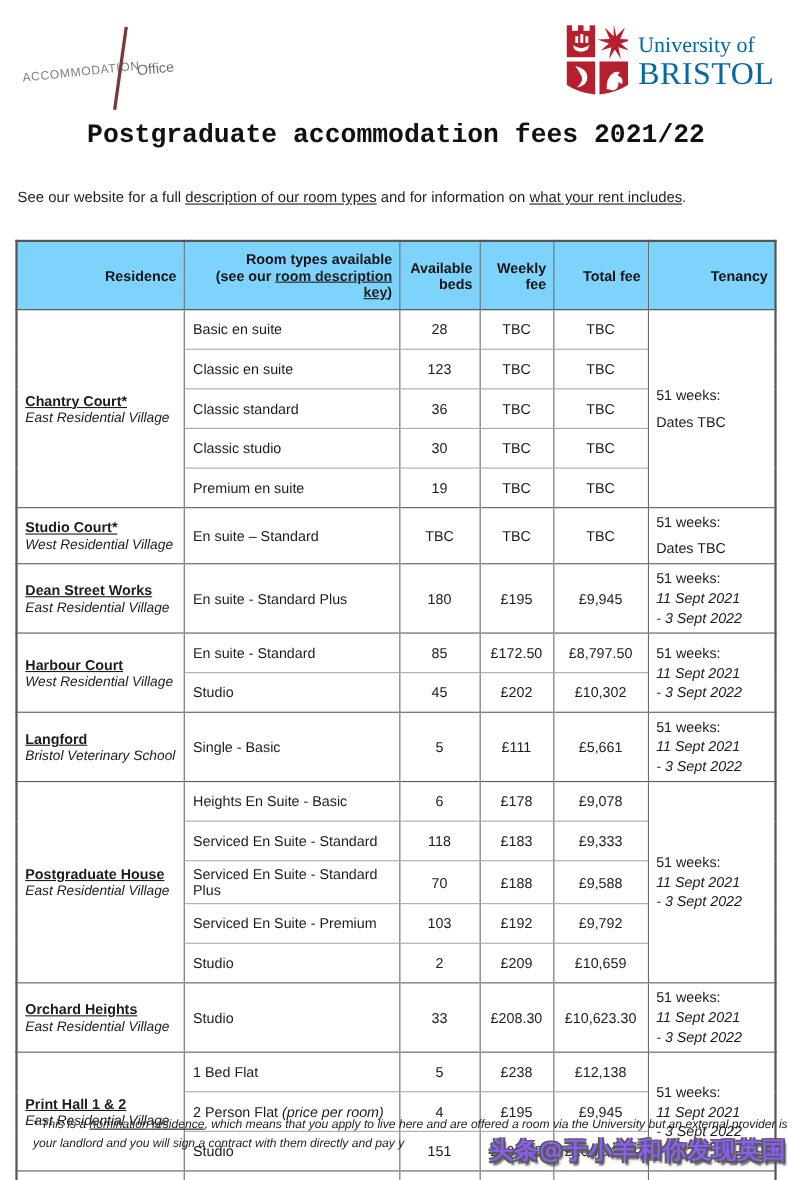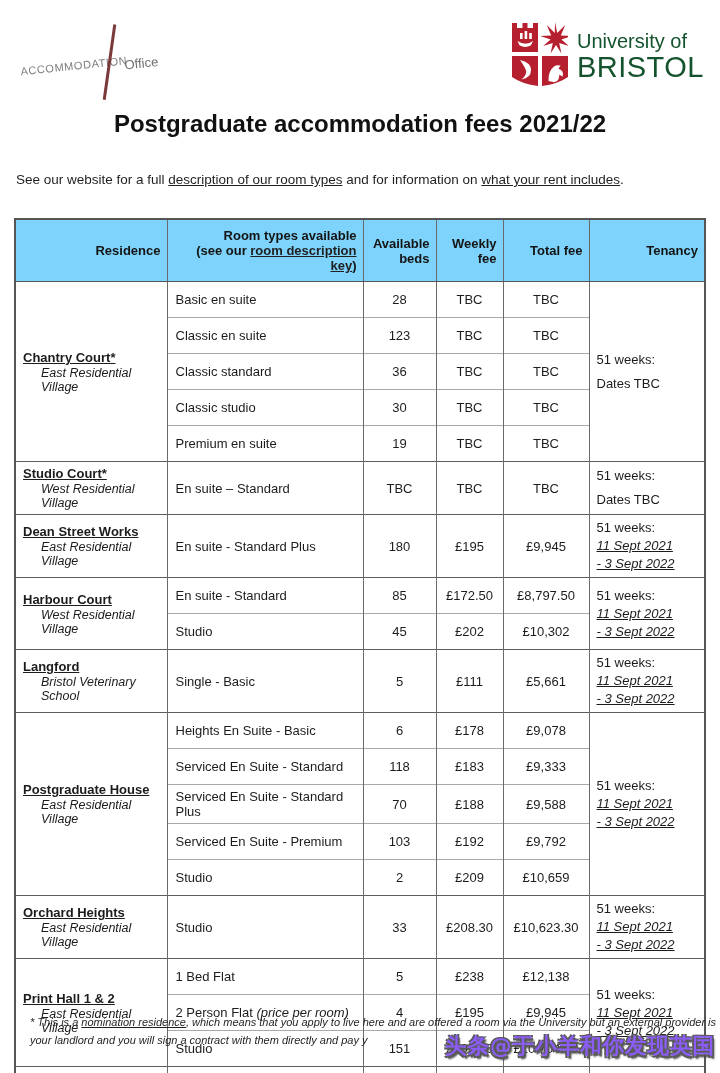--- a/index.html
+++ b/index.html
@@ -7,49 +7,49 @@
         font-family:"Liberation Sans",sans-serif;color:#1f1f1f;}
 
   
   .office-logo{position:absolute;left:20px;top:54px;transform:rotate(-6deg);white-space:nowrap;}
   .acc-text{font-size:11px;color:#7d7d7d;letter-spacing:.6px;}
   .office-slash{position:absolute;left:88px;top:-28px;width:2.5px;height:76px;background:#7a3a3a;
                 transform:rotate(14deg);display:block;}
   .office-text{font-size:13px;color:#6e6e6e;position:relative;top:5px;left:-3px;}
 
   .uni-logo{position:absolute;right:16px;top:22px;display:flex;align-items:center;gap:9px;}
-  .uni-text{font-family:Liberation Sans, sans-serif;color:#14532d;line-height:1.05;}
+  .uni-text{font-family:Liberation Serif, serif;color:#0369a1;line-height:1.05;}
   .uni-line1{font-size:20px;}
   .uni-line2{font-size:29px;letter-spacing:.5px;}
 
   
   .title{position:absolute;top:110px;left:0;width:100%;text-align:center;
-         font-size:24px;font-weight:bold;color:#111;}
+         font-size:24px;font-weight:bold;color:#111;font-family:Liberation Mono, monospace;}
   .intro{position:absolute;top:172px;left:16px;width:690px;font-size:13.5px;color:#1f1f1f;}
   .doc-link{text-decoration:underline;color:#1f1f1f;cursor:pointer;}
 
   
   table.fees{position:absolute;top:218px;left:14px;width:690px;border-collapse:collapse;
              table-layout:fixed;border:2px solid #555;font-size:13px;}
   col.c-res{width:152px;} col.c-type{width:196px;} col.c-beds{width:73px;}
   col.c-week{width:67px;} col.c-total{width:86px;} col.c-ten{width:116px;}
   th{background:#7dd3fc;text-align:right;vertical-align:middle;font-size:13px;
      padding:8px 6px 8px 8px;border-left:1px solid #6a6a6a;border-bottom:1.5px solid #555;
      height:38px;color:#141414;}
   td{border-left:1px solid #6a6a6a;vertical-align:middle;color:#1c1c1c;}
   tr.room-row td{border-top:1px solid #a9a9a9;}
   tr.group-start td{border-top:1px solid #5d5d5d;}
   .res-cell{padding:4px 4px 4px 7px;}
   .res-name{font-weight:bold;text-decoration:underline;font-size:13px;}
-  .res-sub{font-style:italic;font-size:12.5px;margin-top:1px;margin-left:18px;}
+  .res-sub{font-style:italic;font-size:12.5px;margin-top:1px;}
   .type-cell{padding:4px 4px 4px 8px;height:27px;}
   .type-note{font-style:italic;}
   .num-cell{text-align:center;height:27px;padding:2px;}
   .tenancy-cell{padding:4px 3px 4px 7px;line-height:18px;font-size:13px;}
-  .tenancy-cell .ital{font-style:italic;text-decoration:underline;}
+  .tenancy-cell .ital{font-style:italic;}
   .tenancy-cell .gap{margin-top:6px;}
 
   
   .footnote{position:absolute;top:1014px;left:30px;width:694px;font-size:11px;
             font-style:italic;line-height:1.6;color:#1f1f1f;}
 
   
   .watermark{position:absolute;top:1031px;right:5px;font-size:21.5px;font-weight:bold;
              color:#8b5cf6;letter-spacing:1px;font-family:"DejaVu Sans",sans-serif;
              text-shadow:-1.5px -1.5px 0 #5a5a5a,1.5px -1.5px 0 #5a5a5a,

